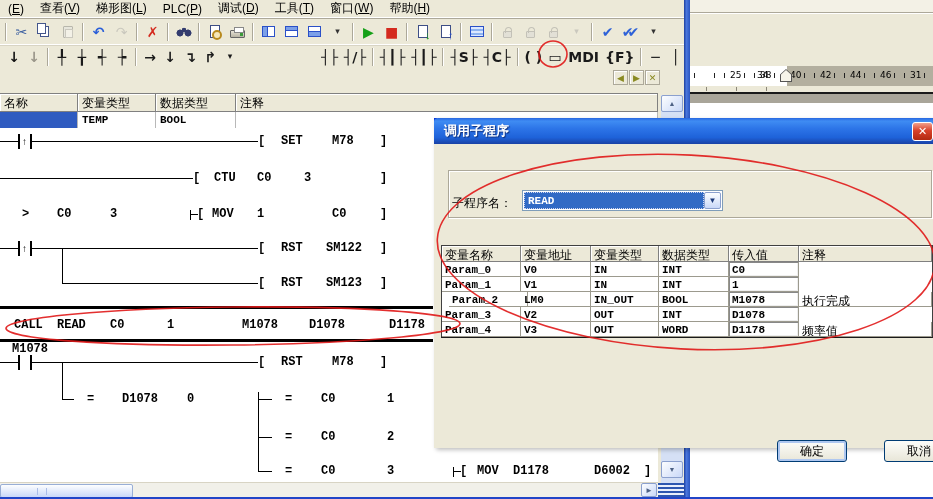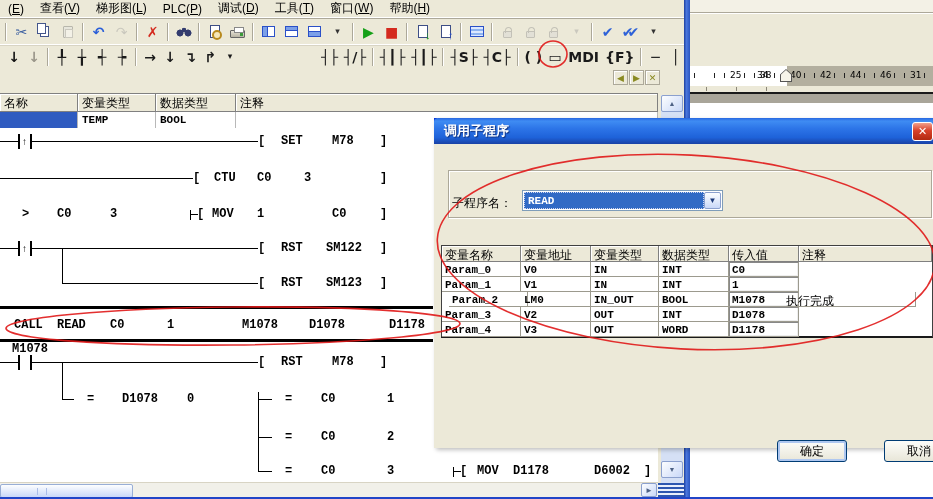--- a/index.html
+++ b/index.html
@@ -536,31 +536,32 @@
           <div class="dt-cell dt-mono" style="left: 0px; top: 31px; width: 79px; height: 15px;">Param_1</div>
           <div class="dt-cell dt-mono" style="left: 79px; top: 31px; width: 70px; height: 15px;">V1</div>
           <div class="dt-cell dt-mono" style="left: 149px; top: 31px; width: 68px; height: 15px;">IN</div>
           <div class="dt-cell dt-mono" style="left: 217px; top: 31px; width: 70px; height: 15px;">INT</div>
           <div class="dt-cell dt-mono dt-val" style="left: 287px; top: 31px; width: 70px; height: 15px;">1</div>
           <div class="dt-cell dt-mono" style="left: 0px; top: 46px; width: 79px; height: 15px; margin-left: 7px;">Param_2</div>
           <div class="dt-cell dt-mono" style="left: 79px; top: 46px; width: 70px; height: 15px;">LM0</div>
           <div class="dt-cell dt-mono" style="left: 149px; top: 46px; width: 68px; height: 15px;">IN_OUT</div>
           <div class="dt-cell dt-mono" style="left: 217px; top: 46px; width: 70px; height: 15px;">BOOL</div>
           <div class="dt-cell dt-mono dt-val" style="left: 287px; top: 46px; width: 70px; height: 15px;">M1078</div>
-          <div class="dt-cell" style="left: 341px; top: 46px; width: 133px; height: 15px;">执行完成</div>
+          <div class="dt-cell" style="left: 357px; top: 46px; width: 133px; height: 15px;">执行完成</div>
           <div class="dt-cell dt-mono" style="left: 0px; top: 61px; width: 79px; height: 15px;">Param_3</div>
           <div class="dt-cell dt-mono" style="left: 79px; top: 61px; width: 70px; height: 15px;">V2</div>
           <div class="dt-cell dt-mono" style="left: 149px; top: 61px; width: 68px; height: 15px;">OUT</div>
           <div class="dt-cell dt-mono" style="left: 217px; top: 61px; width: 70px; height: 15px;">INT</div>
           <div class="dt-cell dt-mono dt-val" style="left: 287px; top: 61px; width: 70px; height: 15px;">D1078</div>
           <div class="dt-cell dt-mono" style="left: 0px; top: 76px; width: 79px; height: 15px;">Param_4</div>
           <div class="dt-cell dt-mono" style="left: 79px; top: 76px; width: 70px; height: 15px;">V3</div>
           <div class="dt-cell dt-mono" style="left: 149px; top: 76px; width: 68px; height: 15px;">OUT</div>
           <div class="dt-cell dt-mono" style="left: 217px; top: 76px; width: 70px; height: 15px;">WORD</div>
           <div class="dt-cell dt-mono dt-val" style="left: 287px; top: 76px; width: 70px; height: 15px;">D1178</div>
+          <div class="dt-cell" style="left: 357px; top: 76px; width: 133px; height: 15px;">频率值</div>
         </div>
       <div class="dlg-btn" id="btn-ok">
           <span>确定</span>
         </div>
       <div class="dlg-btn" id="btn-cancel">
           <span>取消</span>
         </div>
     </div>
   </div>
 

